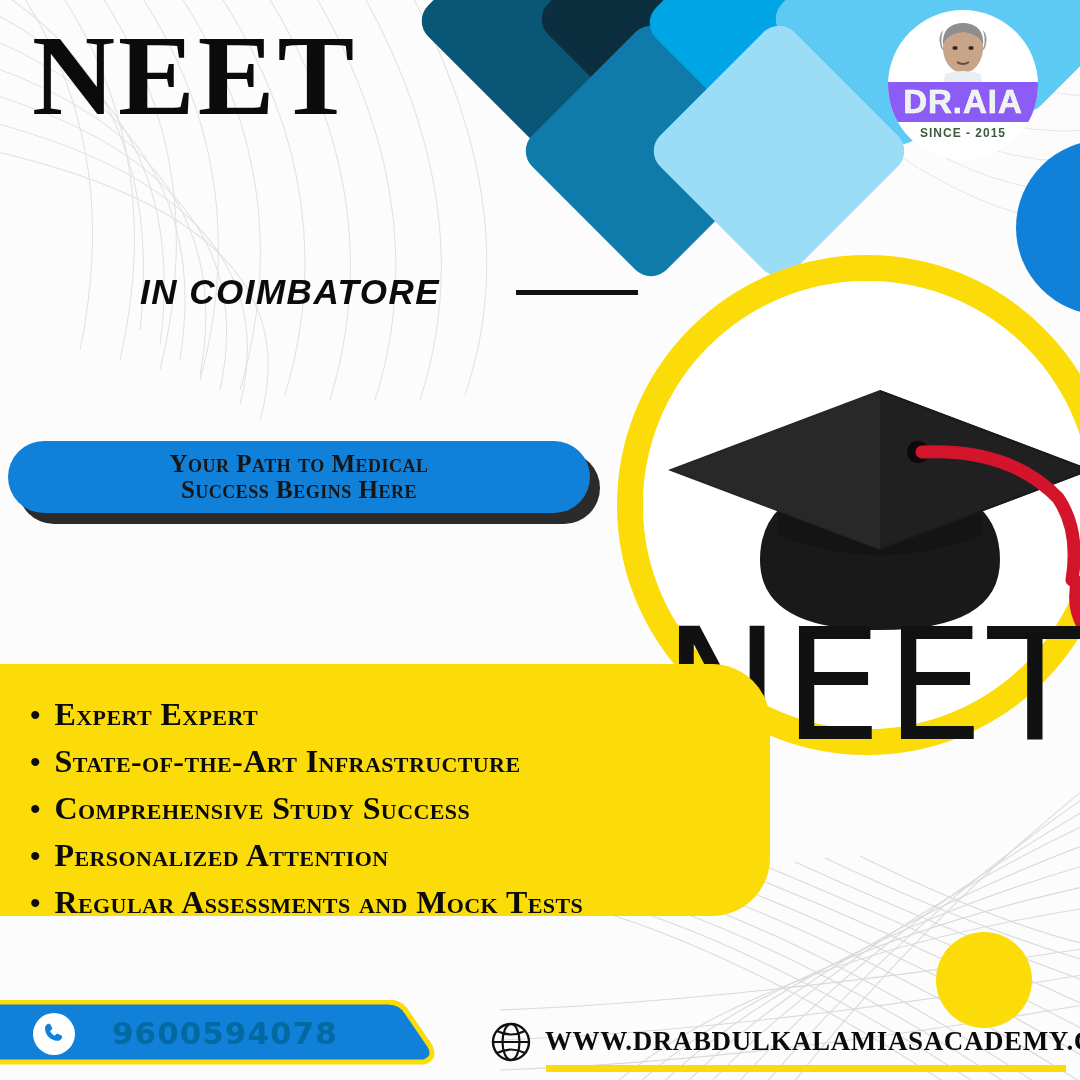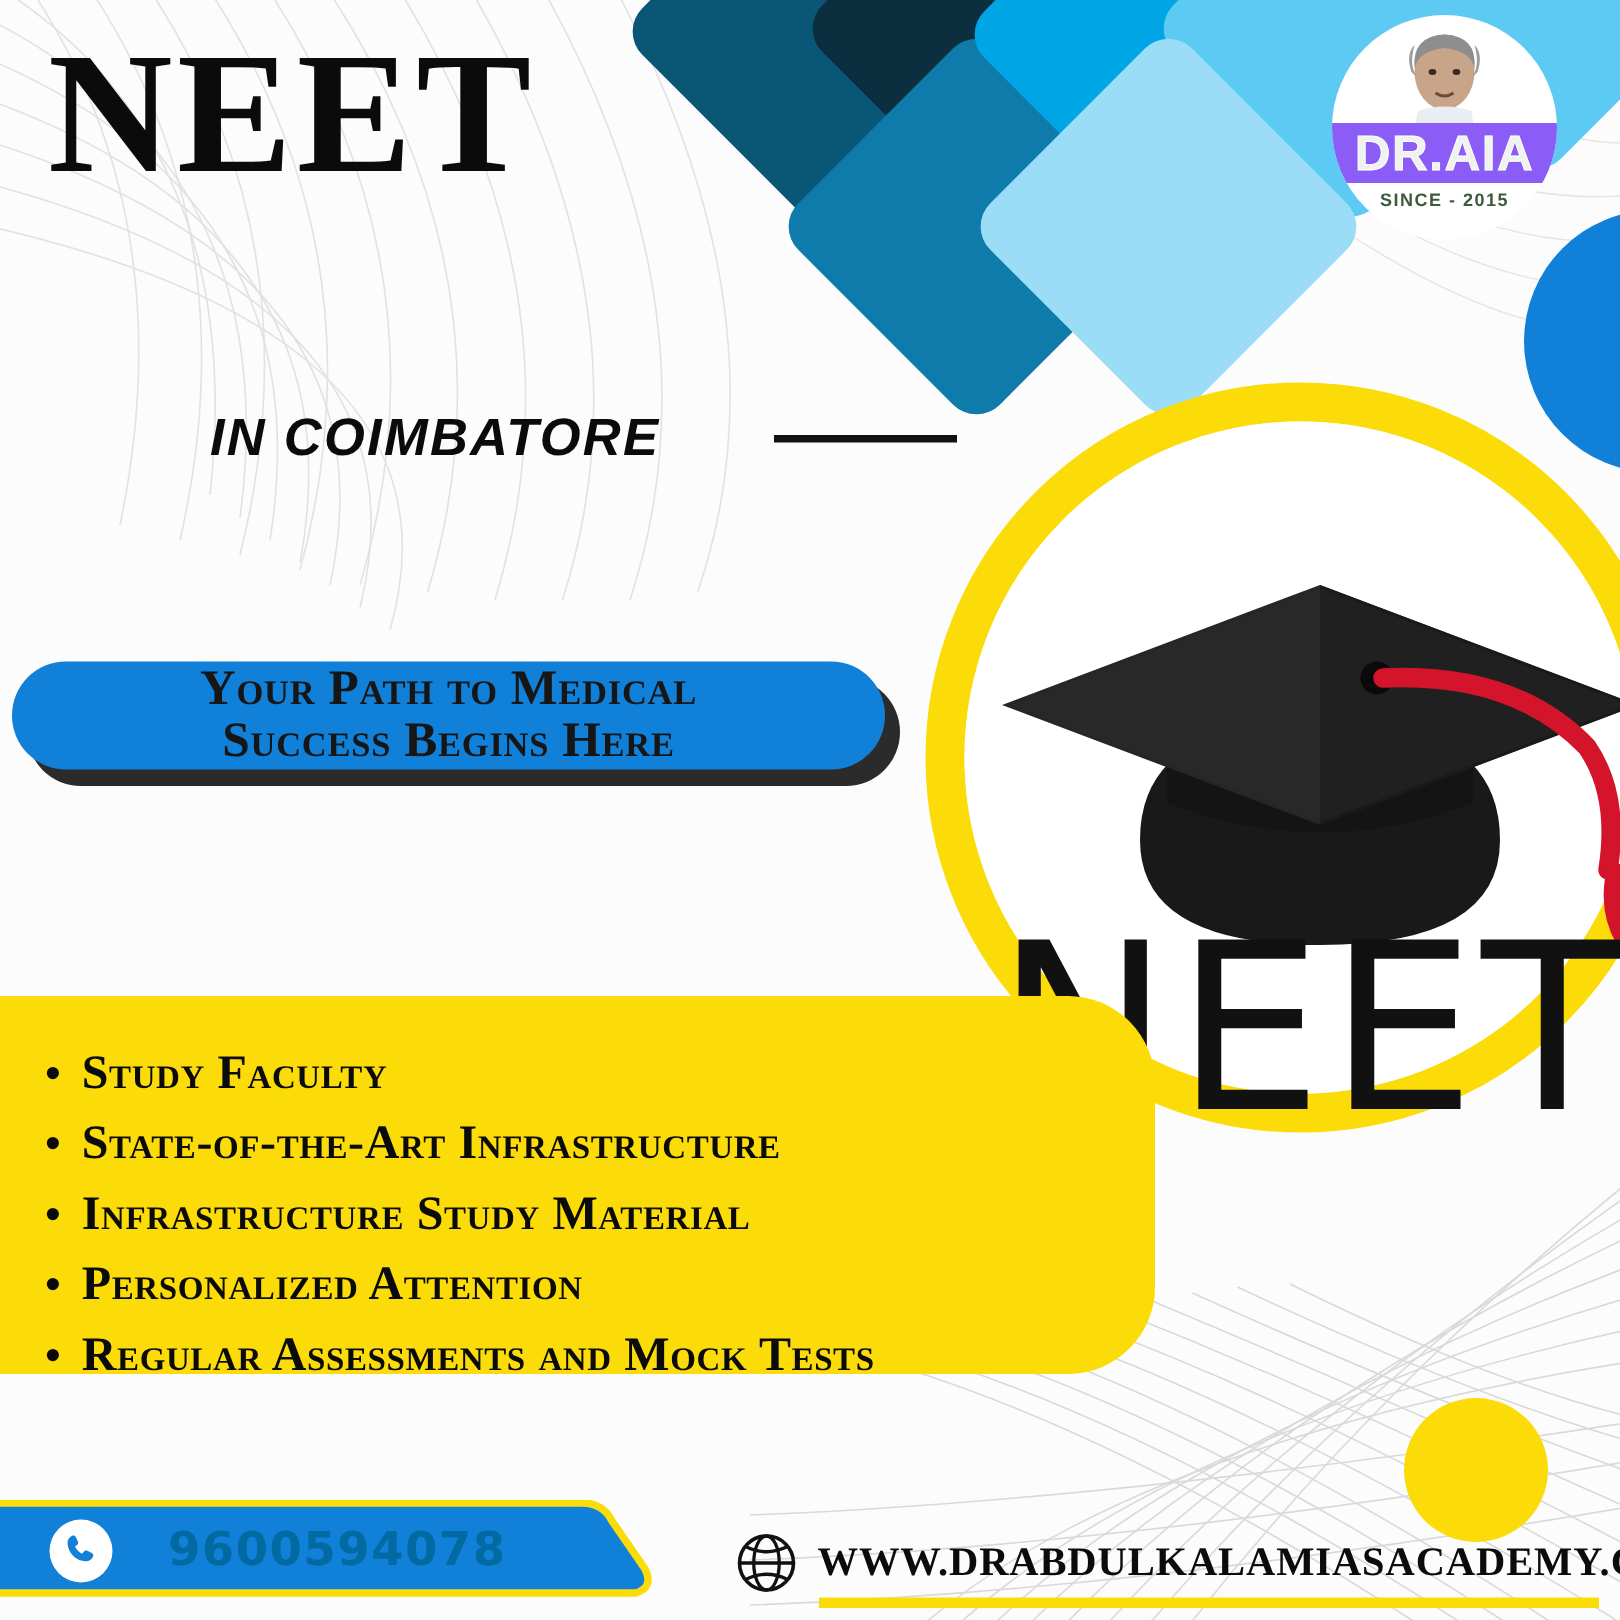--- a/index.html
+++ b/index.html
@@ -155,21 +155,21 @@
     position:absolute; z-index:5;
     left:8px; top:441px;
     width:582px; height:72px;
     border-radius:40px;
     background:#1180d8;
     display:flex; align-items:center; justify-content:center;
   }
   .cta-text{
     font-family:"Liberation Serif", serif;
     font-weight:bold;
-    font-size:33px;
+    font-size:25px;
     line-height:1.05;
     letter-spacing:0.5px;
     color:#161616;
     text-align:center;
     font-variant:small-caps;
   }
 
   
   .feat-panel{
     position:absolute; z-index:5;
@@ -364,29 +364,29 @@
     <div class="cta-text">
       <div>Your Path to Medical</div>
       <div>Success Begins Here</div>
     </div>
   </div>
 
   <div class="feat-panel"></div>
   <ul class="feat-list">
     <li>
       <span class="feat-bullet">•</span>
-      <span class="feat-label">Study Faculty</span>
+      <span class="feat-label">Expert Expert</span>
     </li>
     <li>
       <span class="feat-bullet">•</span>
       <span class="feat-label">State-of-the-Art Infrastructure</span>
     </li>
     <li>
       <span class="feat-bullet">•</span>
-      <span class="feat-label">Infrastructure Study Material</span>
+      <span class="feat-label">Comprehensive Study Success</span>
     </li>
     <li>
       <span class="feat-bullet">•</span>
       <span class="feat-label">Personalized Attention</span>
     </li>
     <li>
       <span class="feat-bullet">•</span>
       <span class="feat-label">Regular Assessments and Mock Tests</span>
     </li>
   </ul>

